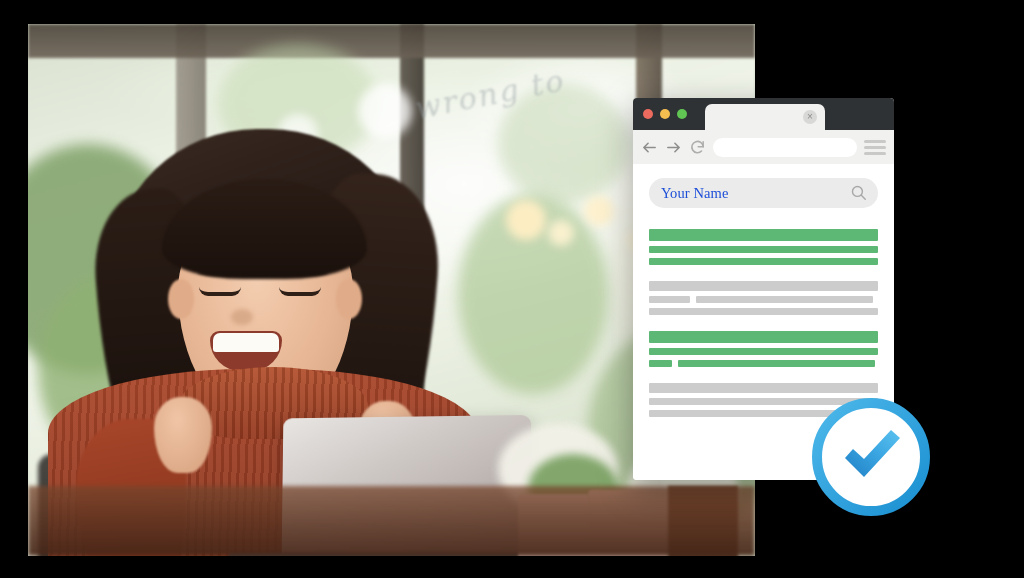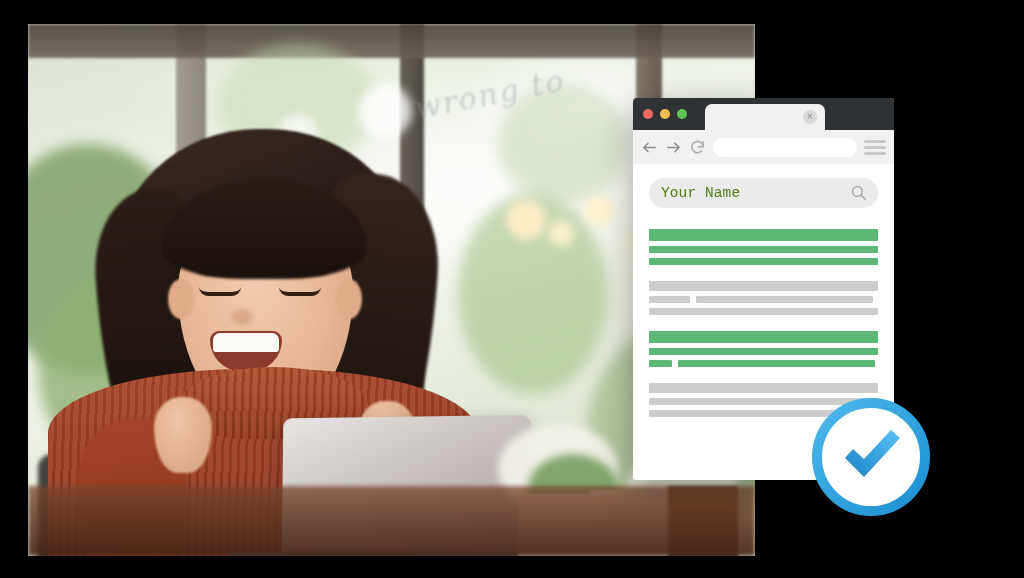--- a/index.html
+++ b/index.html
@@ -178,21 +178,21 @@
   }
   .hamburger i { display:block; height:3px; background:#c9c9c7; border-radius:2px; }
 
   .page { position:relative; height:calc(100% - 66px); background:#fff; padding:14px 16px 0; }
 
   .searchfield {
     position:relative; height:30px; background:#ebebeb; border-radius:15px;
     display:flex; align-items:center; padding:0 12px; margin-bottom:21px;
   }
   .searchfield span {
-    font-size:14.5px; color:#4d7c0f; font-family:Liberation Mono, monospace;
+    font-size:14.5px; color:#1d4ed8; font-family:Liberation Serif, serif;
     letter-spacing:.1px;
   }
   .search-icon { position:absolute; right:11px; top:6px; width:17px; height:17px; }
 
   .bar { border-radius:1px; }
   .grp { margin-bottom:16px; }
   .row { display:flex; gap:6px; }
 
   
   .badge {

